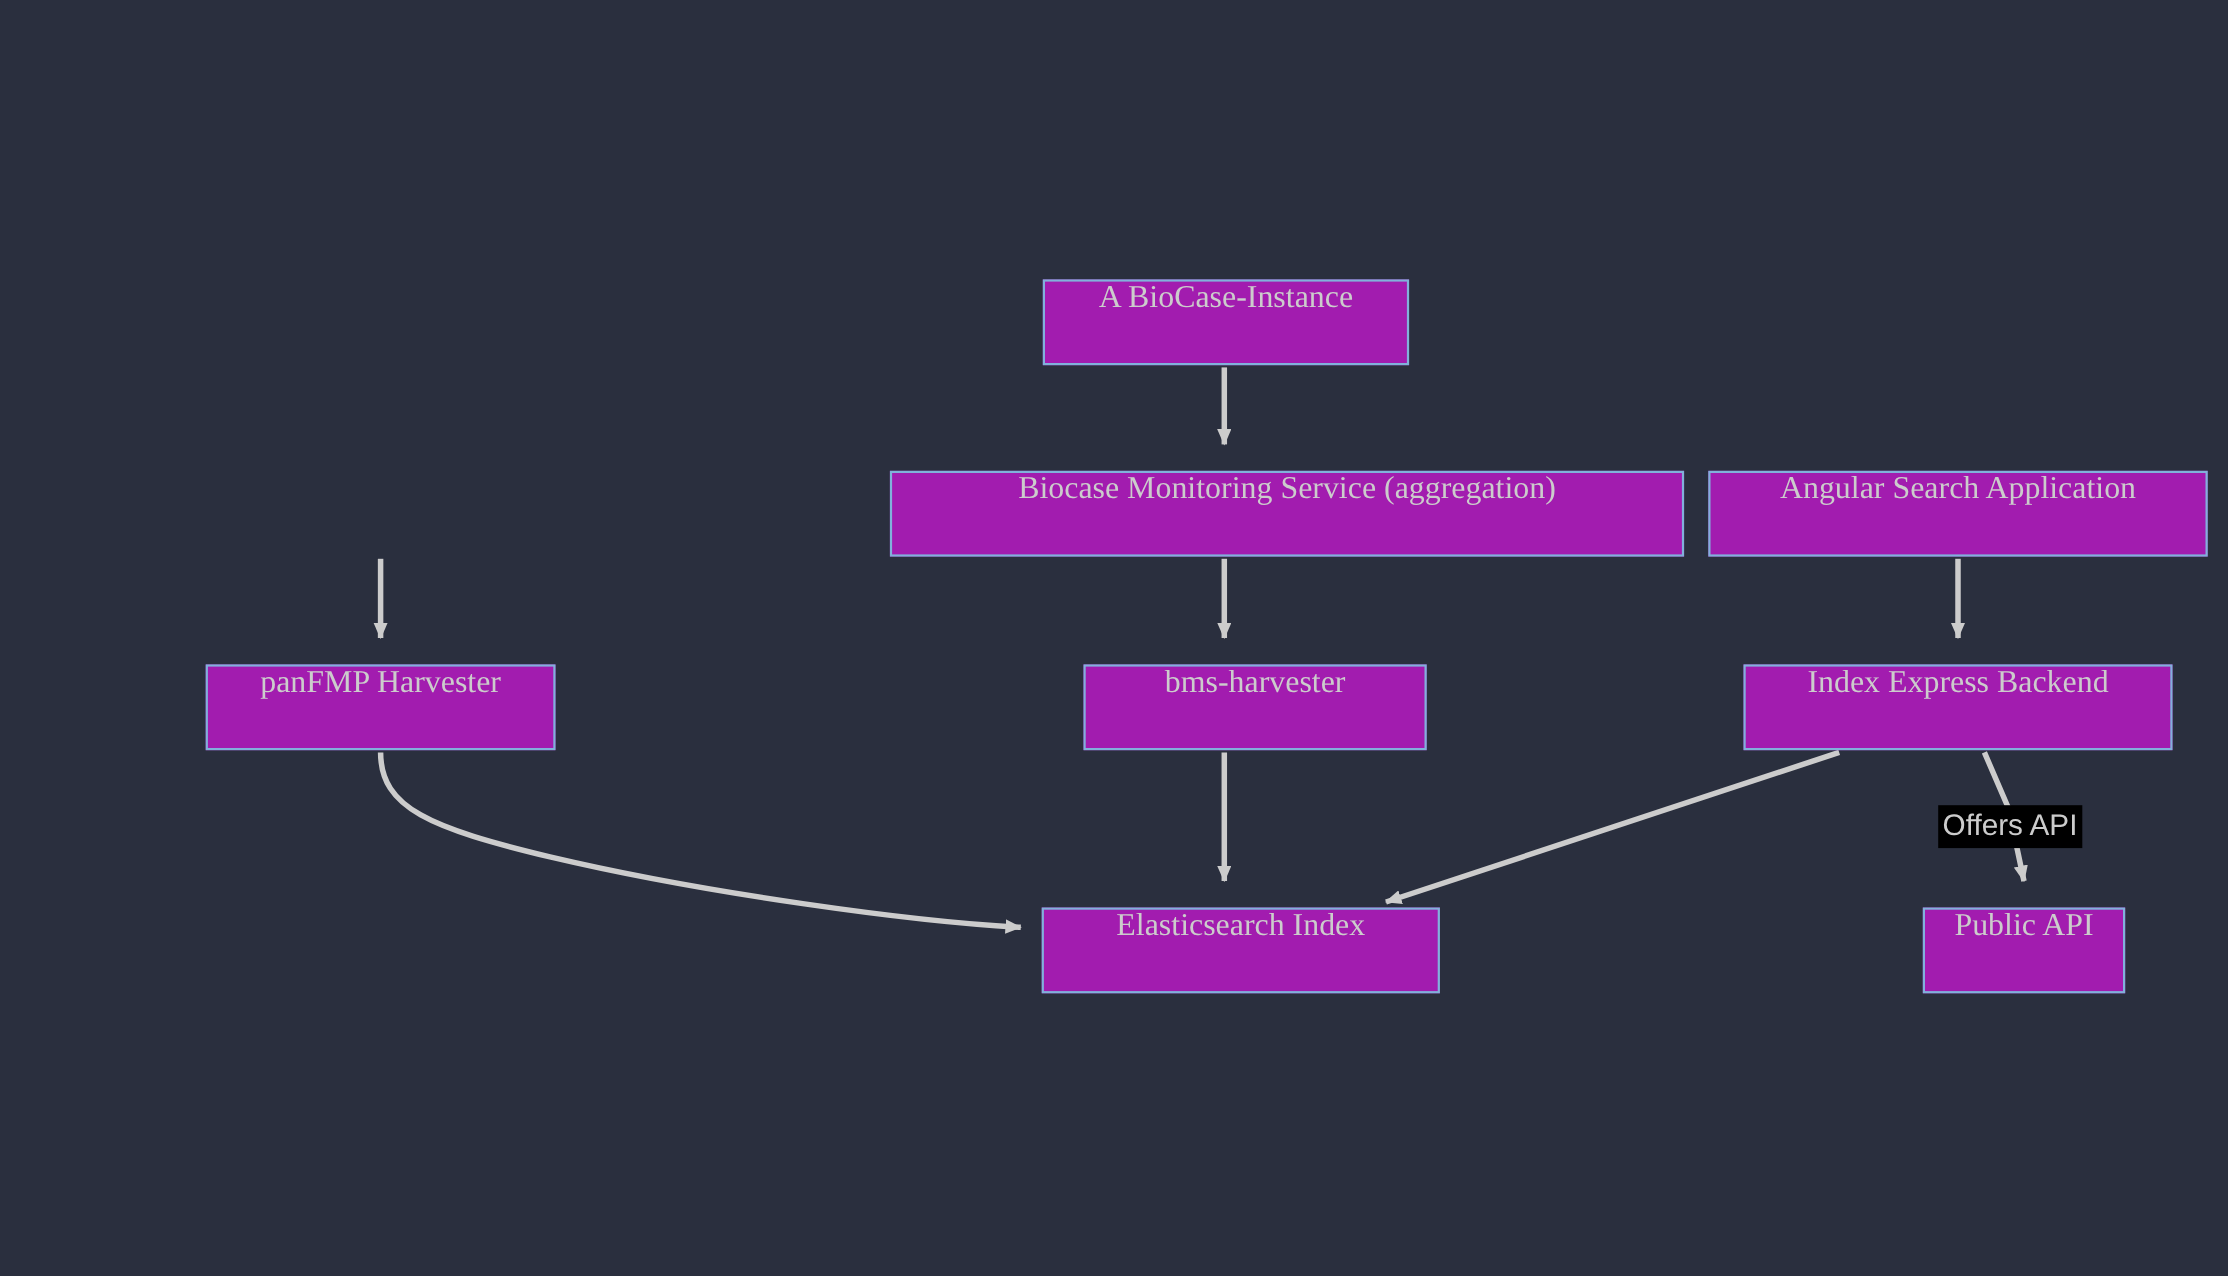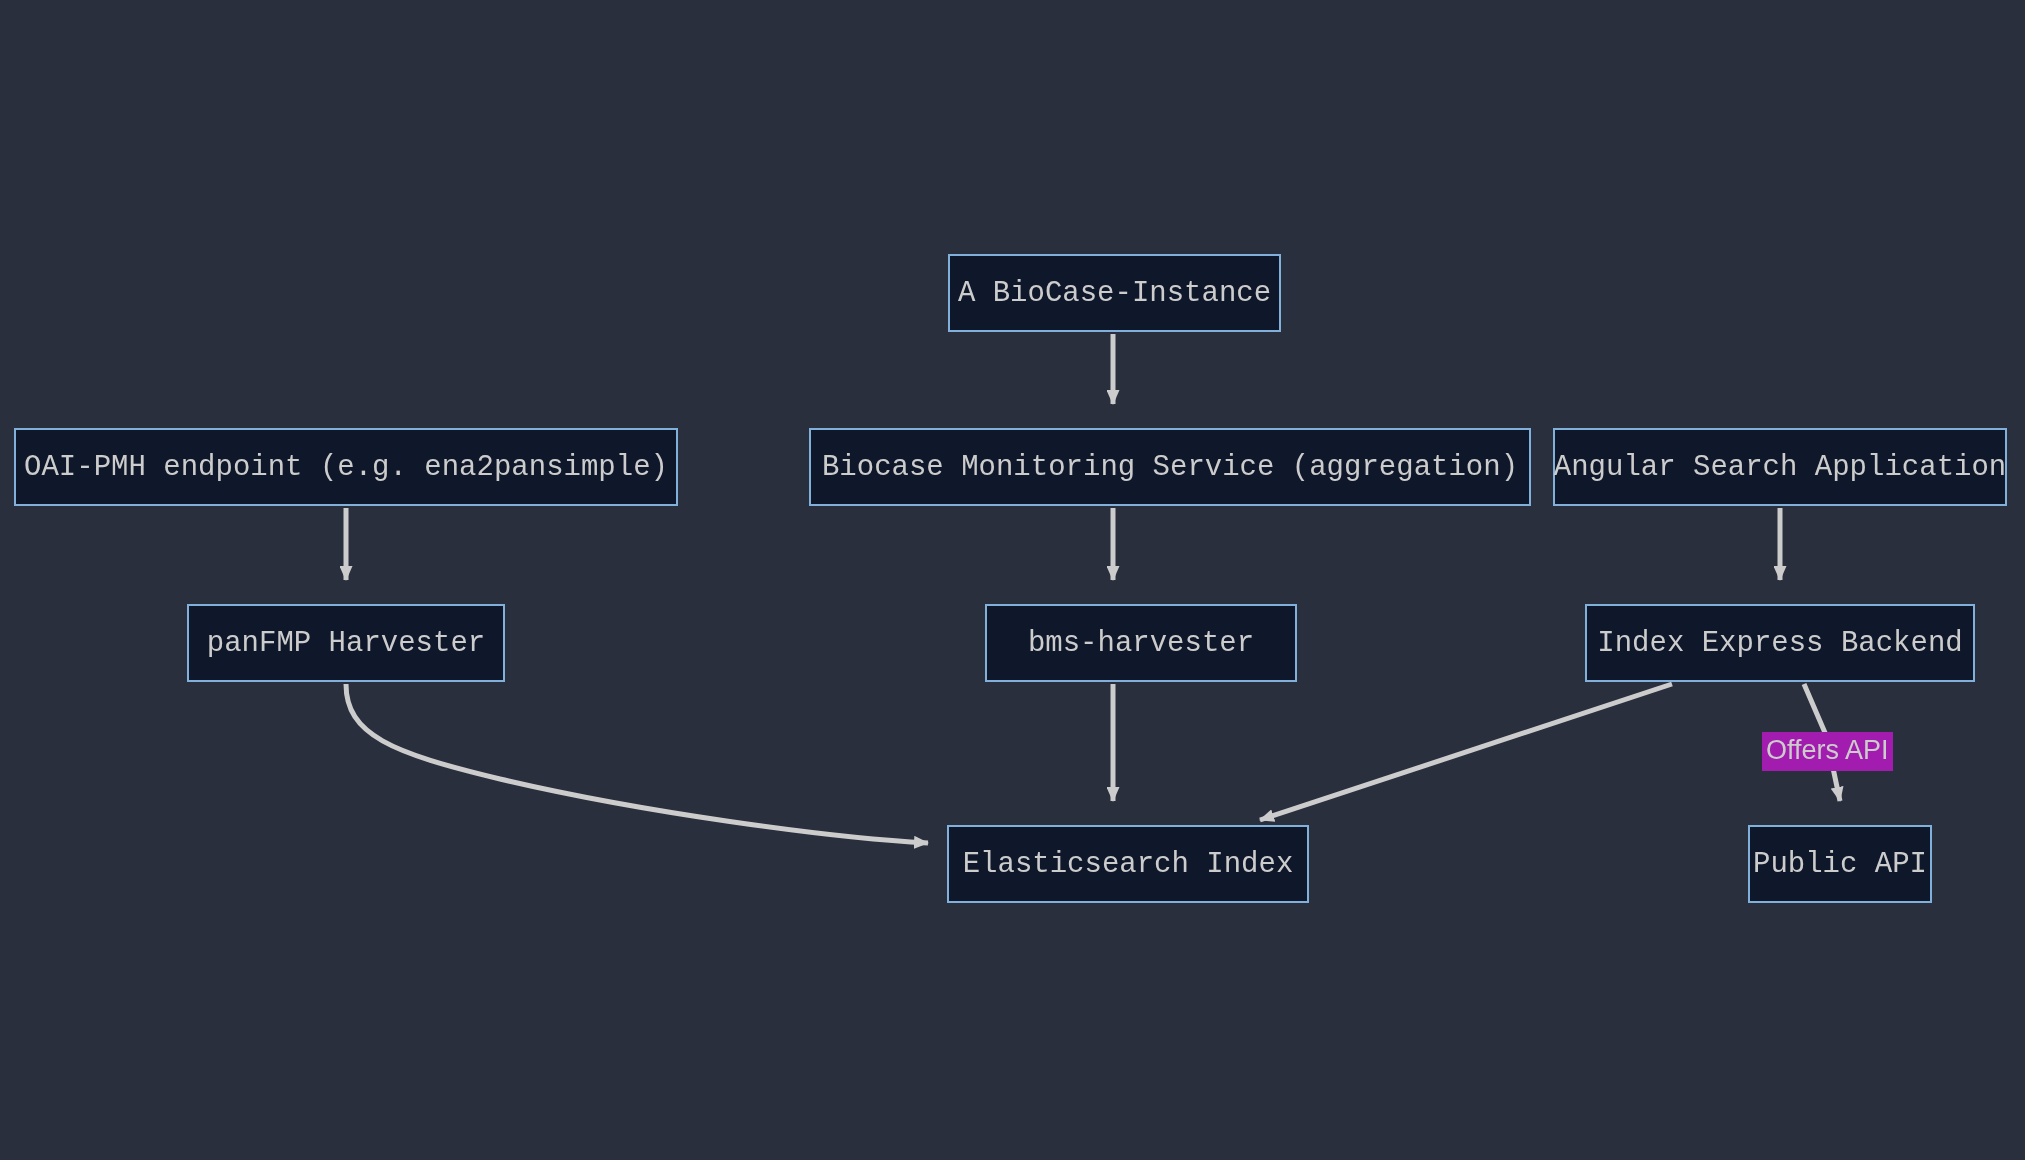--- a/index.html
+++ b/index.html
@@ -23,39 +23,39 @@
     position: absolute;
     left: 0;
     top: 0;
     width: 2025px;
     height: 1160px;
     pointer-events: none;
   }
   .node {
     position: absolute;
     box-sizing: border-box;
-    background: #0f172a;
+    background: #a21caf;
     border: 2px solid #81b1db;
     display: flex;
-    align-items: center;
+    align-items: flex-start;
     justify-content: center;
     color: #cccccc;
     font-size: 29px;
-    font-family: Liberation Mono, monospace;
+    font-family: Liberation Serif, serif;
     line-height: 1;
     white-space: nowrap;
     letter-spacing: 0px;
   }
   .node-label {
     color: #cccccc;
     padding: 0 14px;
   }
   .edge-label {
     position: absolute;
-    background: #a21caf;
+    background: #000000;
     color: #cccccc;
     font-size: 27px;
     font-family: "Liberation Sans", sans-serif;
     line-height: 1;
     padding: 5px 4px 7px 4px;
     white-space: nowrap;
   }
 </style>
 </head>
 <body>
@@ -86,23 +86,20 @@
 
     <path d="M 1672 684 L 1260 820" stroke="#cccccc" stroke-width="5" fill="none" marker-end="url(#arrowhead-big)"></path>
 
     <path d="M 1804 684 L 1826 735 L 1840 801" stroke="#cccccc" stroke-width="5" fill="none" marker-end="url(#arrowhead-big)"></path>
   </svg>
 
   <div class="node" id="node-biocase_instance" style="left:948px; top:254px; width:333px; height:78px;">
     <span class="node-label">A BioCase-Instance</span>
   </div>
 
-  <div class="node" id="node-oai_pmh" style="left:14px; top:428px; width:664px; height:78px;">
-    <span class="node-label">OAI-PMH endpoint (e.g. ena2pansimple)</span>
-  </div>
 
   <div class="node" id="node-bms_aggregation" style="left:809px; top:428px; width:722px; height:78px;">
     <span class="node-label">Biocase Monitoring Service (aggregation)</span>
   </div>
 
   <div class="node" id="node-angular_search_app" style="left:1553px; top:428px; width:454px; height:78px;">
     <span class="node-label">Angular Search Application</span>
   </div>
 
   <div class="node" id="node-panfmp_harvester" style="left:187px; top:604px; width:318px; height:78px;">

